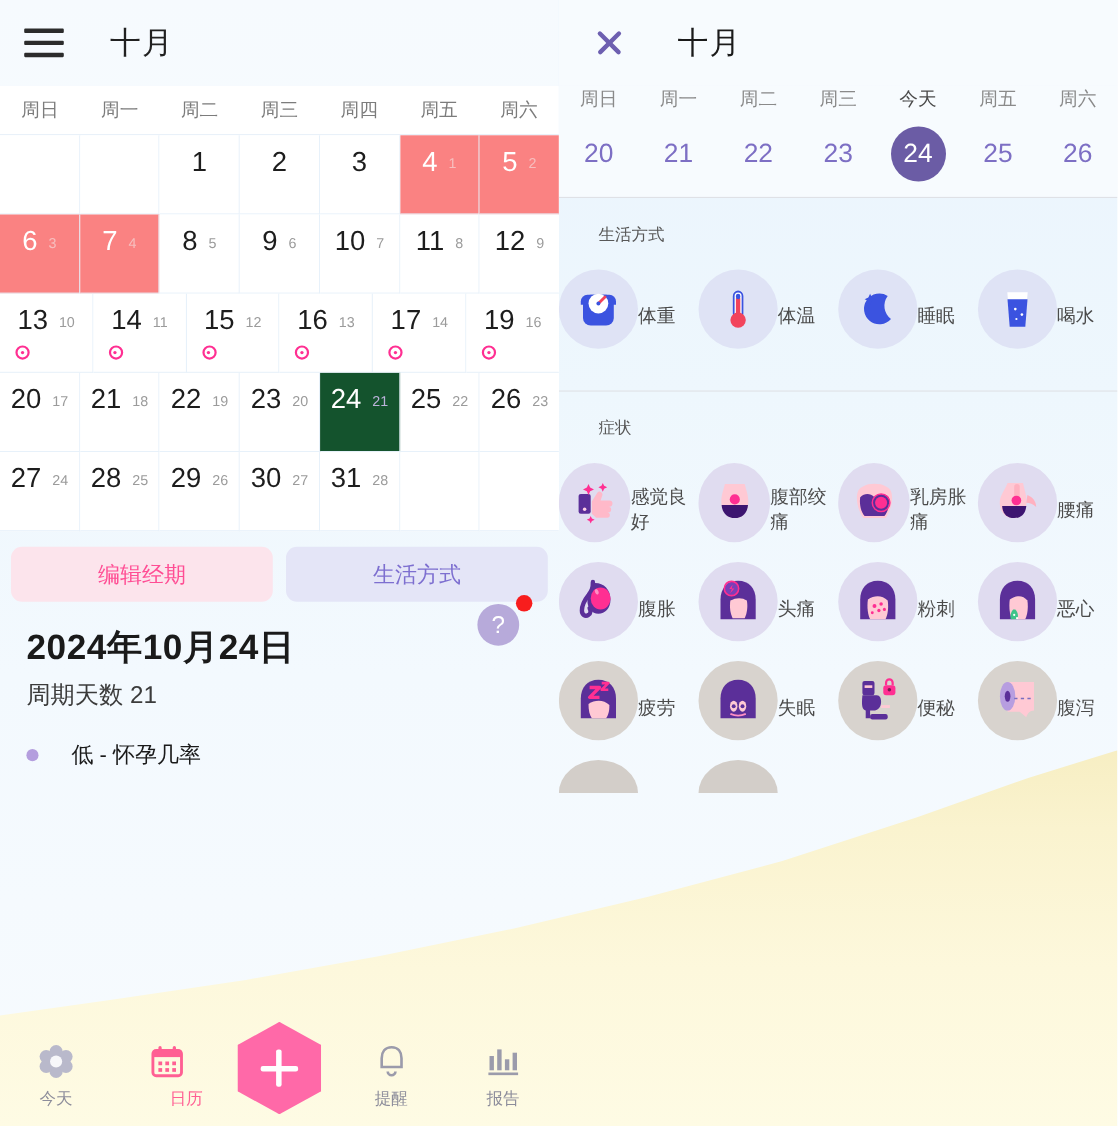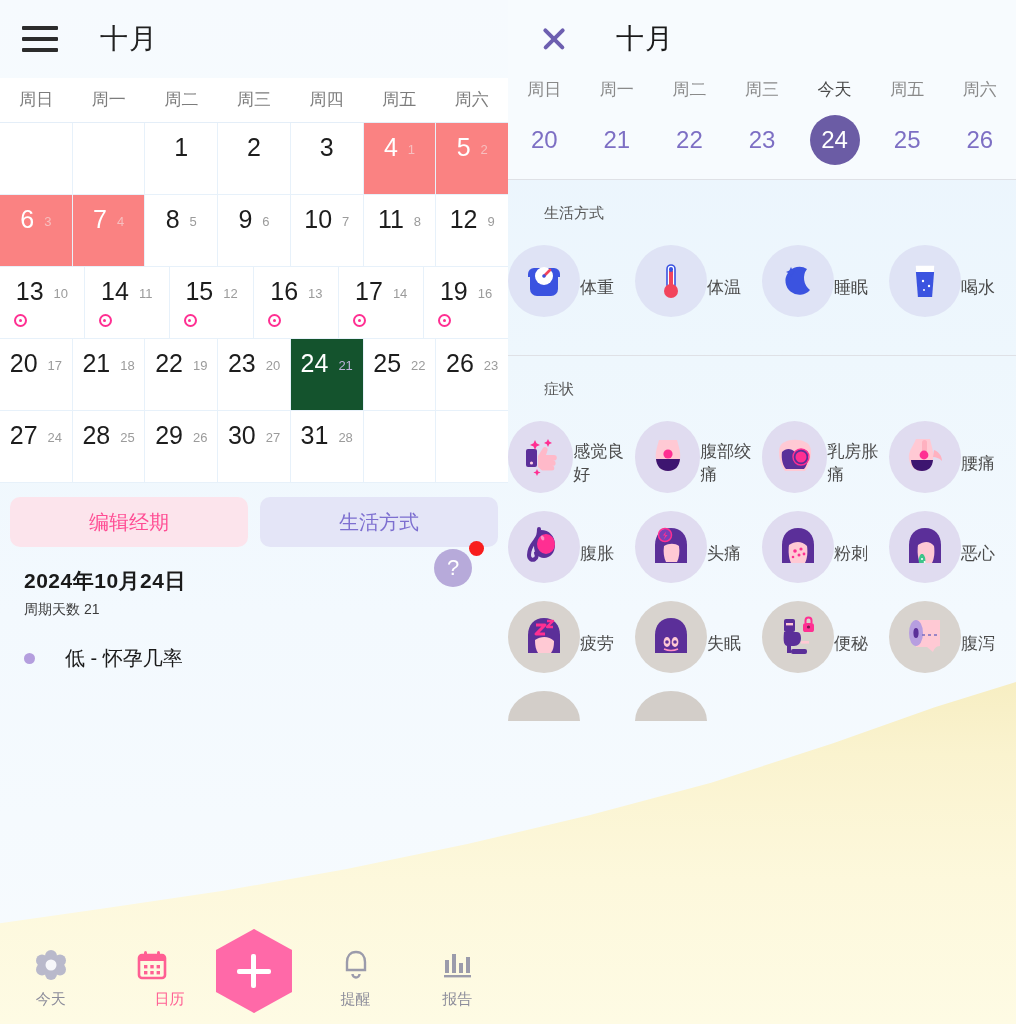--- a/index.html
+++ b/index.html
@@ -48,22 +48,22 @@
   .dot.ovu{border-color:#8e7fd0;}
   .dot.ovu:after{display:none;}
 
   .actions{display:flex;gap:12px;padding:14px 10px 0 10px;}
   .btn{flex:1;height:50px;border-radius:10px;display:flex;align-items:center;justify-content:center;
        font-size:20px;cursor:pointer;border:none;}
   .btn.edit{background:#fce4ec;color:#ff4d94;}
   .btn.add{background:#e4e5f7;color:#7d6fd0;}
 
   .info{padding:20px 24px 0 24px;position:relative;}
-  .info .date{font-size:21px;font-weight:bold;color:#1a1a1a;letter-spacing:.5px;}
-  .info .cyc{margin-top:6px;font-size:14px;color:#3b3b3b;}
+  .info .date{font-size:32px;font-weight:bold;color:#1a1a1a;letter-spacing:.5px;}
+  .info .cyc{margin-top:6px;font-size:22px;color:#3b3b3b;}
   .info .prob{margin-top:26px;display:flex;align-items:center;font-size:20px;color:#1a1a1a;}
   .prob .pdot{width:11px;height:11px;border-radius:50%;background:#b49ede;margin-right:30px;}
   .helpwrap{position:absolute;right:24px;top:-6px;width:56px;height:46px;}
   .help{position:absolute;left:6px;top:8px;width:38px;height:38px;border-radius:50%;background:#b7aada;
         color:#ffffff;font-size:22px;display:flex;align-items:center;justify-content:center;cursor:pointer;}
   .reddot{position:absolute;right:0;top:0;width:15px;height:15px;border-radius:50%;background:#f81d1d;}
 
   .tabbar{position:absolute;left:0;bottom:0;width:508px;height:92px;display:flex;align-items:center;
           background:rgba(255,255,255,0.0);}
   .tab{flex:1;display:flex;flex-direction:column;align-items:center;justify-content:center;cursor:pointer;}

